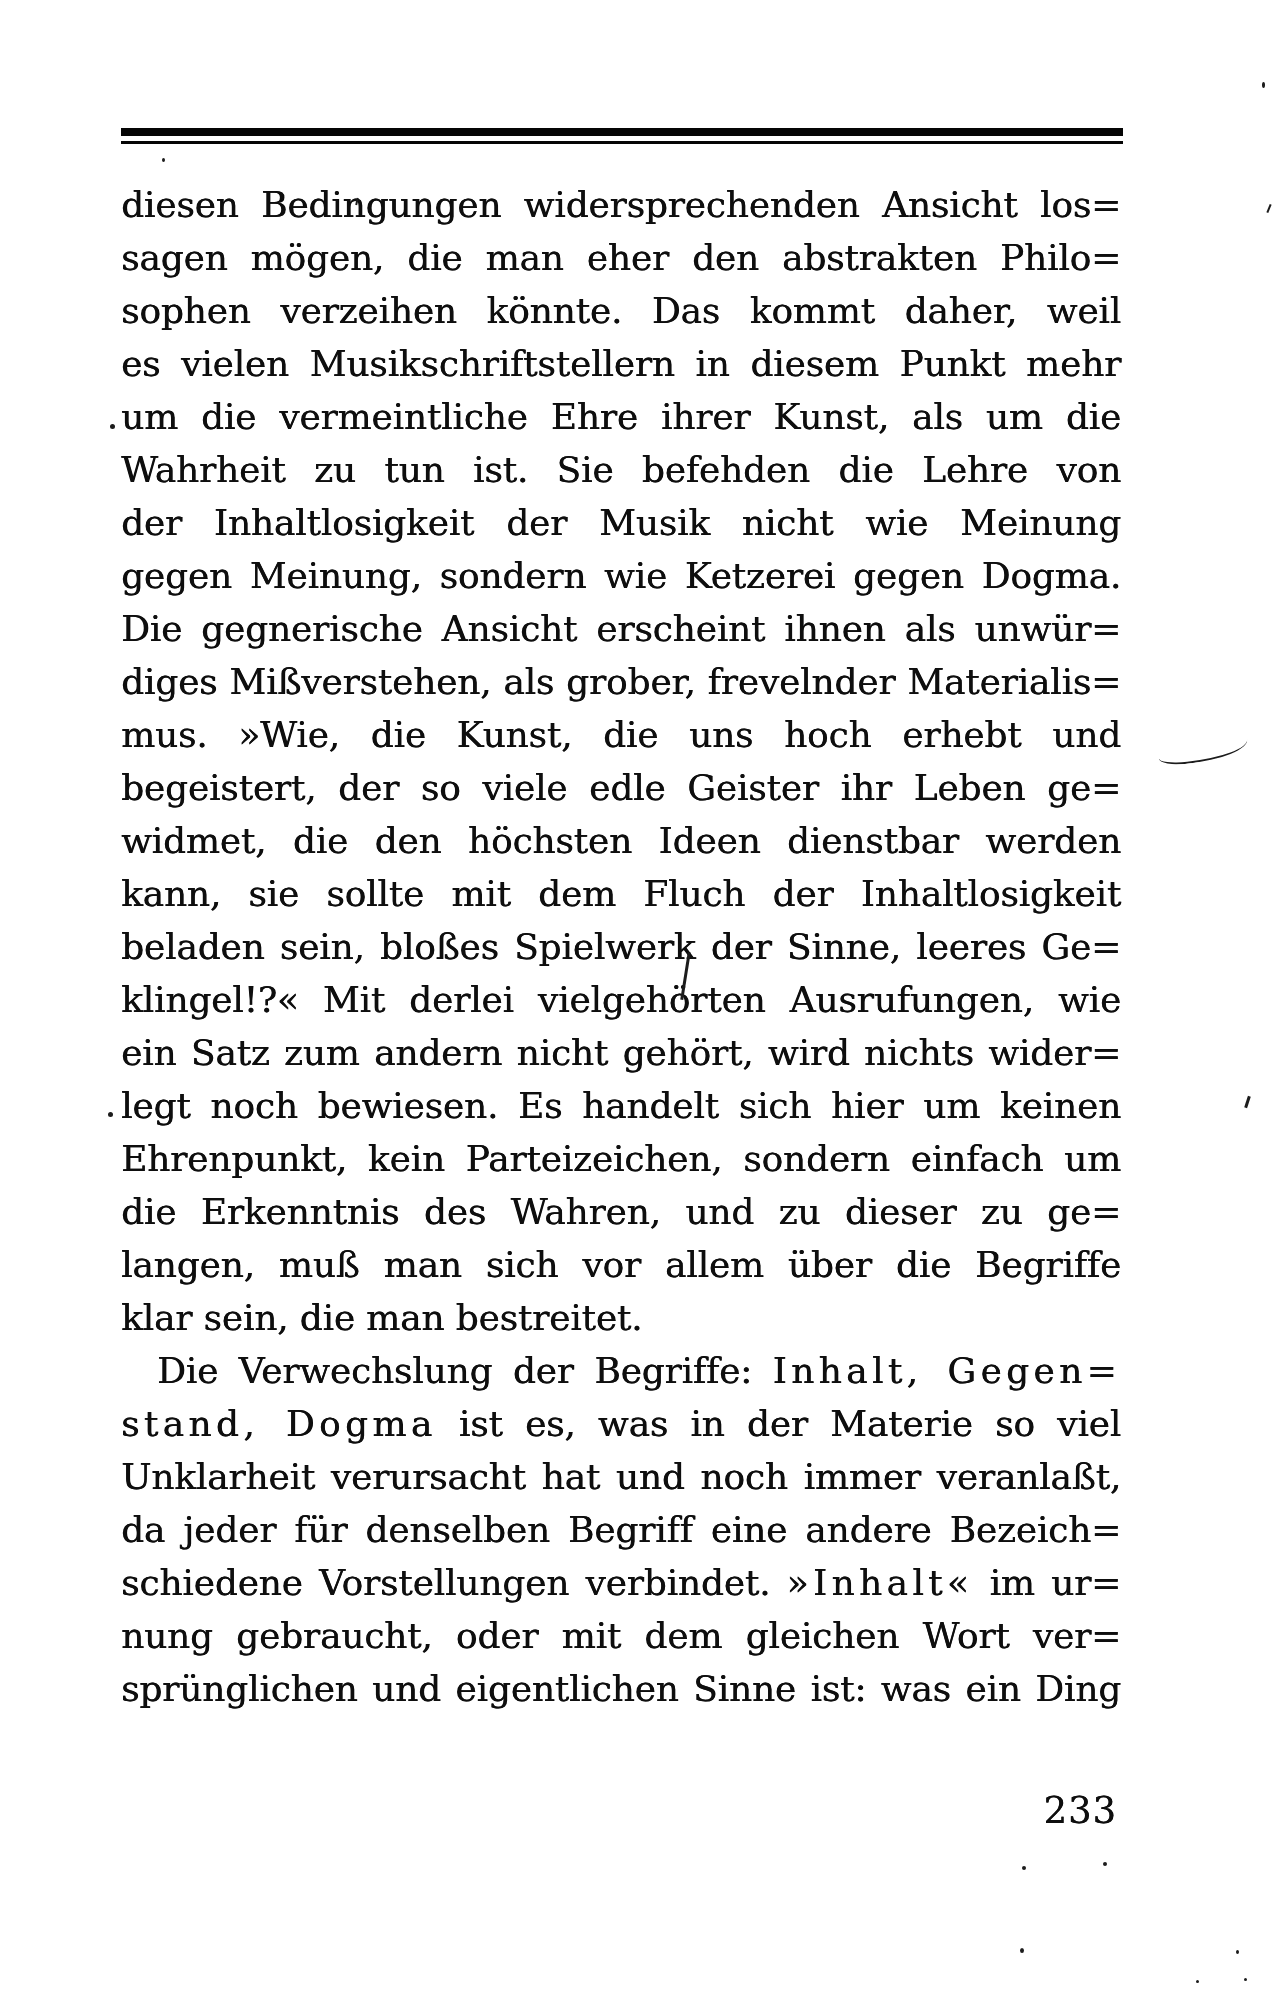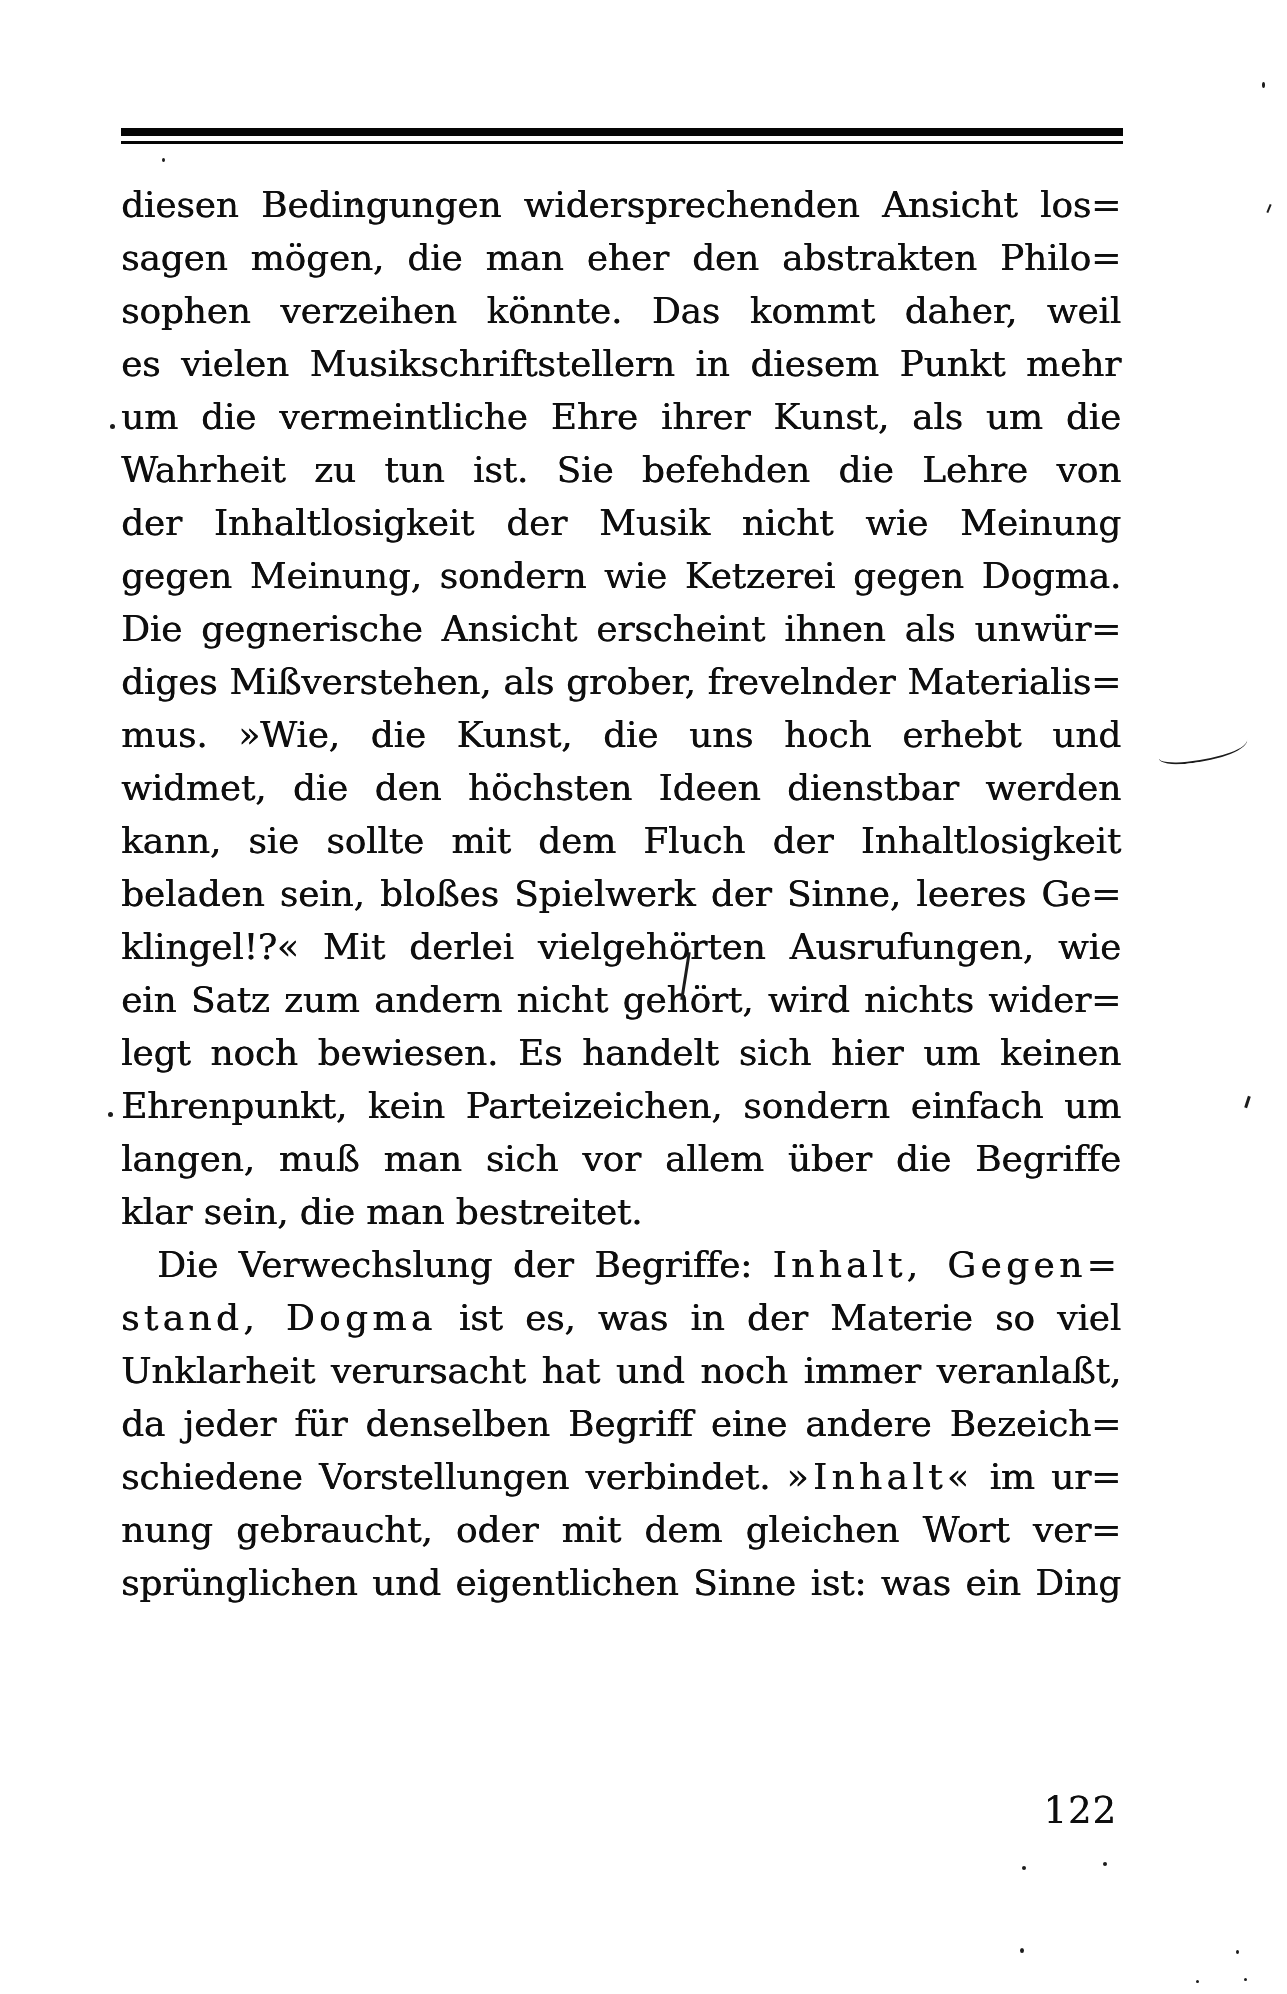--- a/index.html
+++ b/index.html
@@ -61,39 +61,41 @@
       <div class="line"><span>sagen mögen, die man eher den abstrakten Philo=</span></div>
       <div class="line"><span>sophen verzeihen könnte. Das kommt daher, weil</span></div>
       <div class="line"><span>es vielen Musikschriftstellern in diesem Punkt mehr</span></div>
       <div class="line"><span>um die vermeintliche Ehre ihrer Kunst, als um die</span></div>
       <div class="line"><span>Wahrheit zu tun ist. Sie befehden die Lehre von</span></div>
       <div class="line"><span>der Inhaltlosigkeit der Musik nicht wie Meinung</span></div>
       <div class="line"><span>gegen Meinung, sondern wie Ketzerei gegen Dogma.</span></div>
       <div class="line"><span>Die gegnerische Ansicht erscheint ihnen als unwür=</span></div>
       <div class="line"><span>diges Mißverstehen, als grober, frevelnder Materialis=</span></div>
       <div class="line"><span>mus. »Wie, die Kunst, die uns hoch erhebt und</span></div>
+      <div class="line"><span>begeistert, der so viele edle Geister ihr Leben ge=</span></div>
       <div class="line"><span>widmet, die den höchsten Ideen dienstbar werden</span></div>
       <div class="line"><span>kann, sie sollte mit dem Fluch der Inhaltlosigkeit</span></div>
       <div class="line"><span>beladen sein, bloßes Spielwerk der Sinne, leeres Ge=</span></div>
       <div class="line"><span>klingel!?« Mit derlei vielgehörten Ausrufungen, wie</span></div>
       <div class="line"><span>ein Satz zum andern nicht gehört, wird nichts wider=</span></div>
       <div class="line"><span>legt noch bewiesen. Es handelt sich hier um keinen</span></div>
       <div class="line"><span>Ehrenpunkt, kein Parteizeichen, sondern einfach um</span></div>
+      <div class="line"><span>die Erkenntnis des Wahren, und zu dieser zu ge=</span></div>
       <div class="line"><span>langen, muß man sich vor allem über die Begriffe</span></div>
       <div class="line ragged"><span>klar sein, die man bestreitet.</span></div>
       <div class="line indent"><span>Die Verwechslung der Begriffe: </span><span class="sperr">Inhalt, Gegen=</span></div>
       <div class="line"><span class="sperr">stand, Dogma</span><span> ist es, was in der Materie so viel</span></div>
       <div class="line"><span>Unklarheit verursacht hat und noch immer veranlaßt,</span></div>
       <div class="line"><span>da jeder für denselben Begriff eine andere Bezeich=</span></div>
       <div class="line"><span>schiedene Vorstellungen verbindet. </span><span class="sperr">»Inhalt«</span><span> im ur=</span></div>
       <div class="line"><span>nung gebraucht, oder mit dem gleichen Wort ver=</span></div>
       <div class="line"><span>sprünglichen und eigentlichen Sinne ist: was ein Ding</span></div>
     </div>
 
-  <div class="page-number">122</div>
+  <div class="page-number">233</div>
 
   <div id="artifact-layer">
       <div class="artifact artifact-swoosh" style="left: 1158px; top: 736px; width: 90px; height: 24px; transform: rotate(-6deg);"></div>
       <div class="artifact artifact-stroke" style="left: 684px; top: 952px; width: 3px; height: 48px; transform: rotate(9deg);"></div>
       <div class="artifact artifact-dot" style="left: 110px; top: 424px; width: 5px; height: 5px;"></div>
       <div class="artifact artifact-dot" style="left: 108px; top: 1112px; width: 5px; height: 5px;"></div>
       <div class="artifact artifact-stroke" style="left: 1246px; top: 1096px; width: 3px; height: 12px; transform: rotate(18deg);"></div>
       <div class="artifact artifact-dot" style="left: 1262px; top: 82px; width: 3px; height: 6px;"></div>
       <div class="artifact artifact-stroke" style="left: 1268px; top: 204px; width: 2px; height: 9px; transform: rotate(22deg);"></div>
       <div class="artifact artifact-dot" style="left: 1022px; top: 1866px; width: 4px; height: 4px;"></div>

